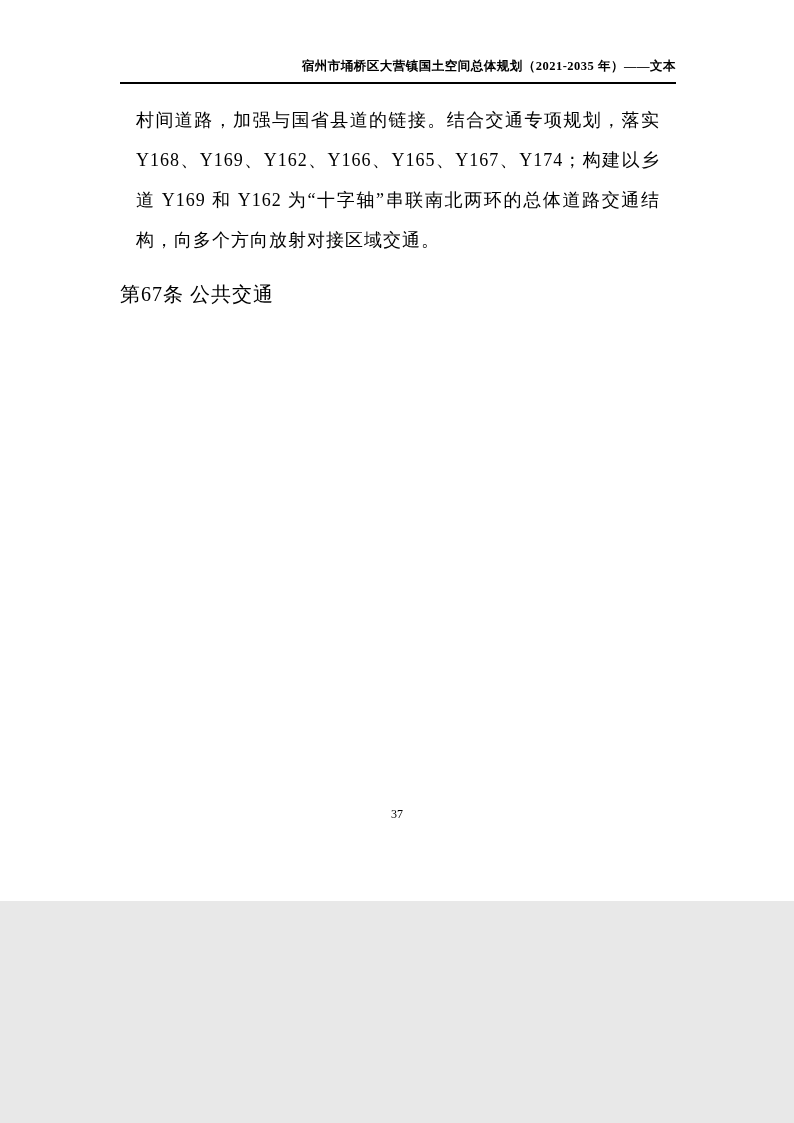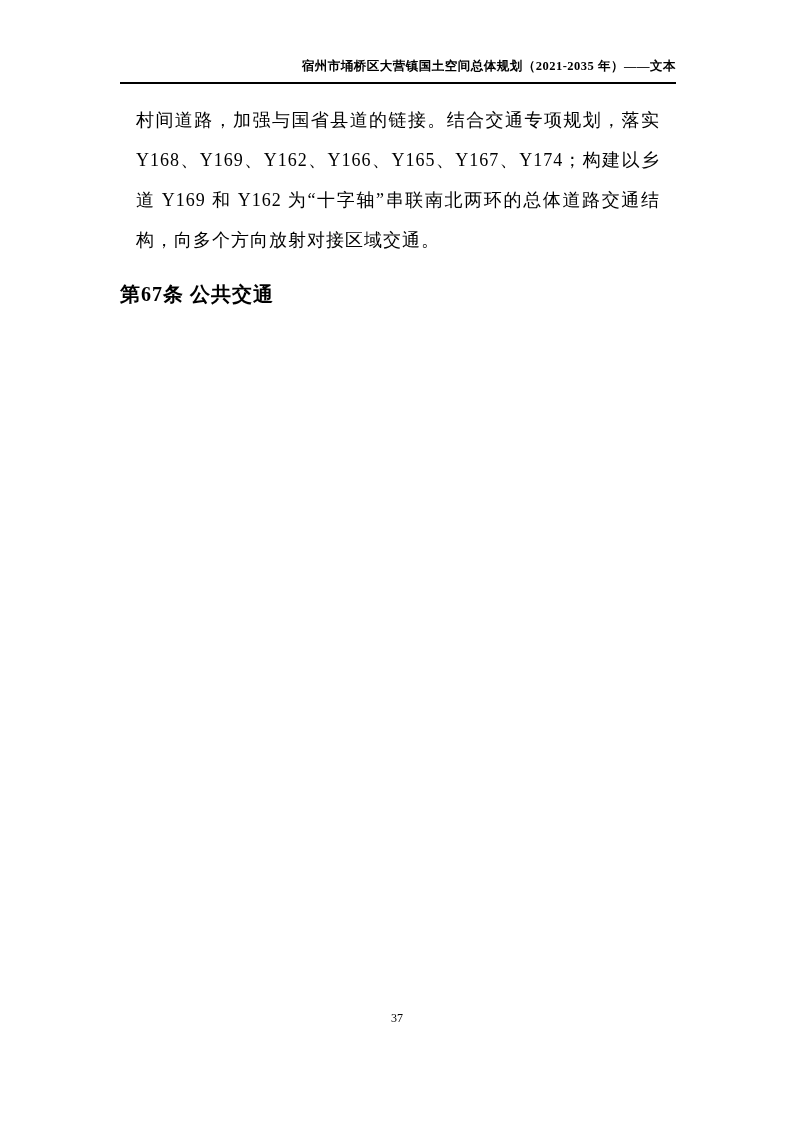--- a/index.html
+++ b/index.html
@@ -3,21 +3,21 @@
 <meta charset="utf-8">
 <style>
   html, body {
     margin: 0;
     padding: 0;
     background: #e8e8e8;
   }
   .page {
     position: relative;
     width: 794px;
-    height: 1123px;
+    height: 901px;
     margin: 0 auto;
     background: #ffffff;
     box-sizing: border-box;
     padding: 56px 118px 0 120px;
     font-family: "Liberation Serif", "DejaVu Serif", serif;
     color: #000000;
     overflow: hidden;
   }
   .page-header {
     text-align: right;
@@ -36,39 +36,39 @@
     letter-spacing: 1px;
   }
   .para {
     margin: 16px;
   }
   .para.indent {
     text-indent: 2em;
   }
   .section-heading {
     font-size: 20px;
-    font-weight: bold;
+    font-weight: normal;
     line-height: 36px;
     letter-spacing: 1px;
     text-align: left;
     margin: 10px 0 18px 0;
     text-indent: 0;
   }
   .bold-run {
     font-weight: bold;
   }
   .underline-run {
     text-decoration: underline;
     text-underline-offset: 4px;
   }
   .footer-page-number {
     position: absolute;
     left: 0;
     right: 0;
-    bottom: 98px;
+    bottom: 80px;
     text-align: center;
     font-size: 12px;
     line-height: 14px;
   }
 </style>
 </head>
 <body>
 
 <div class="page">
 

